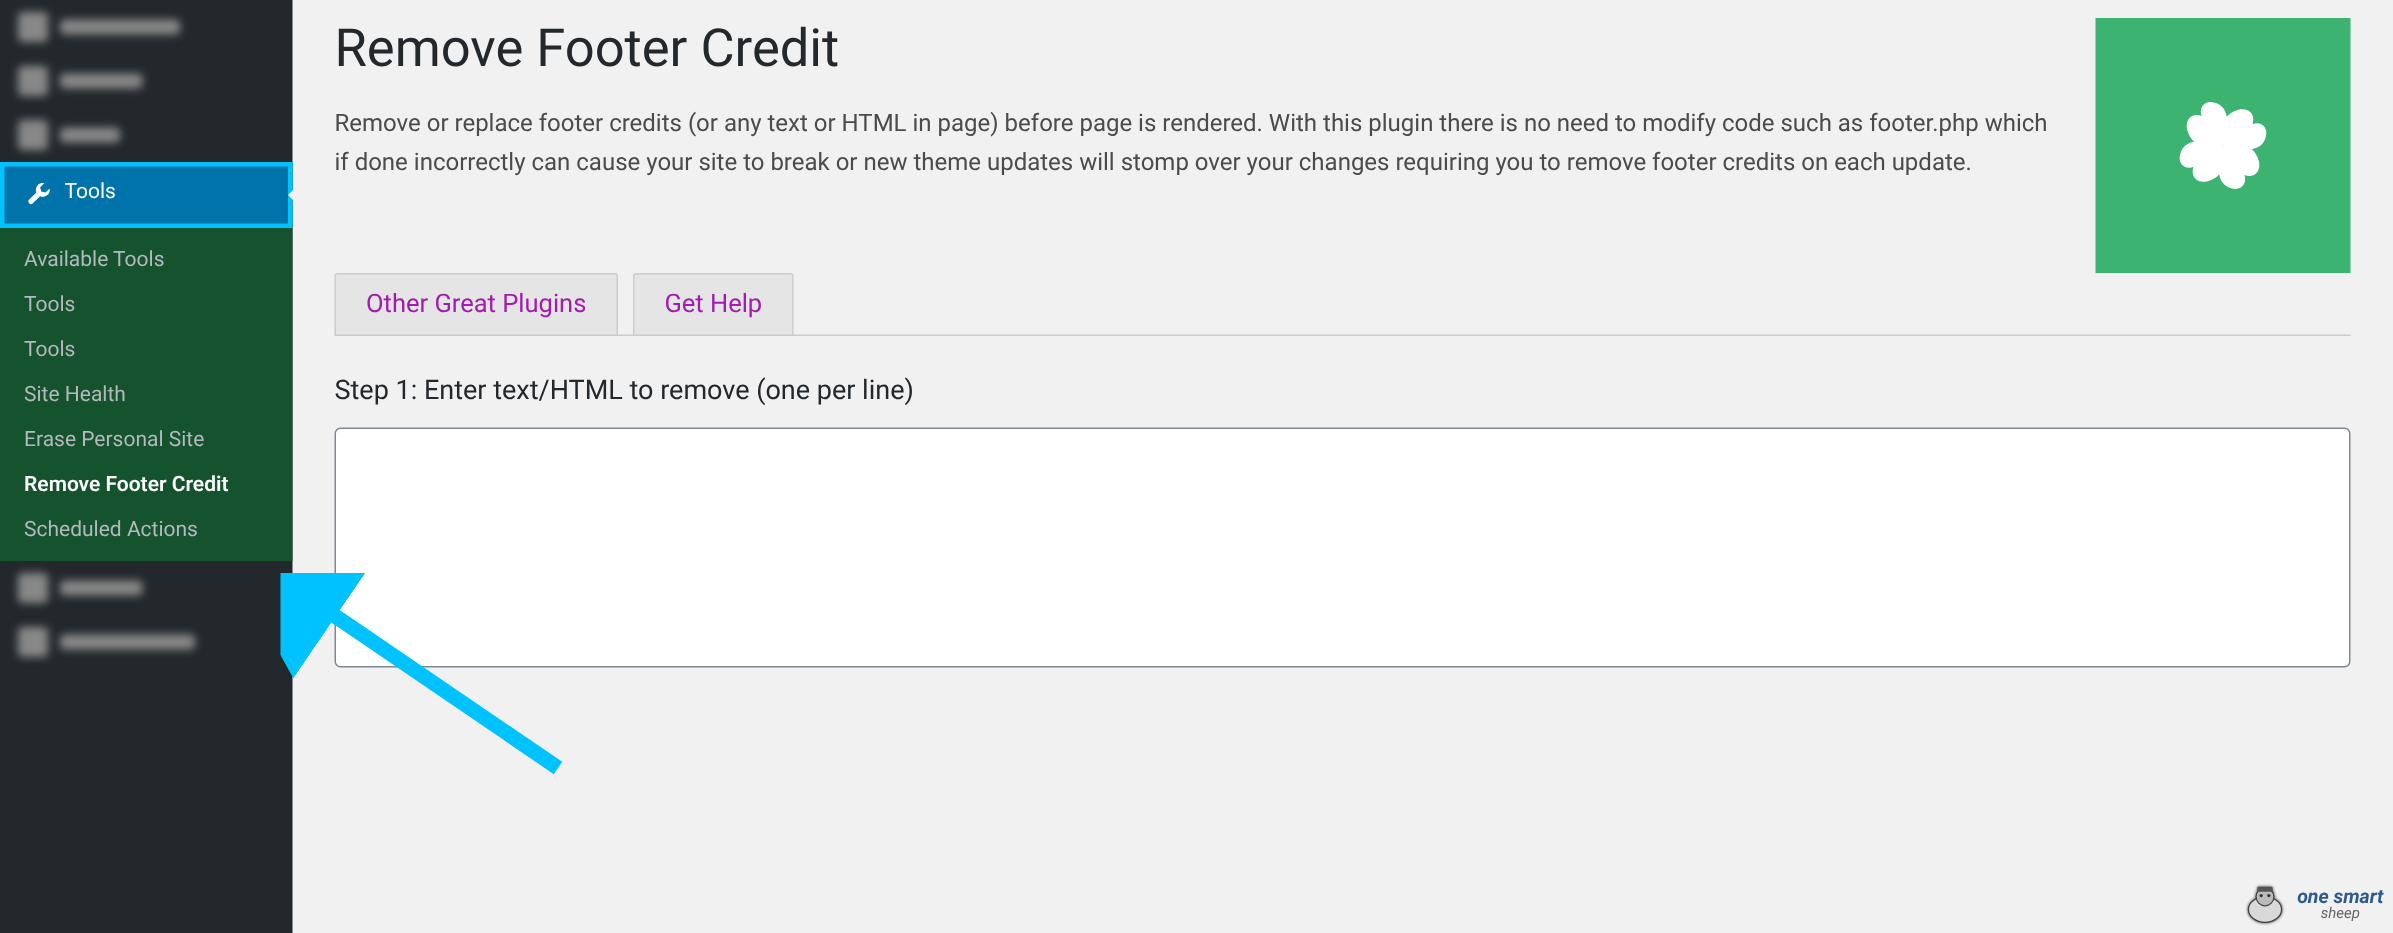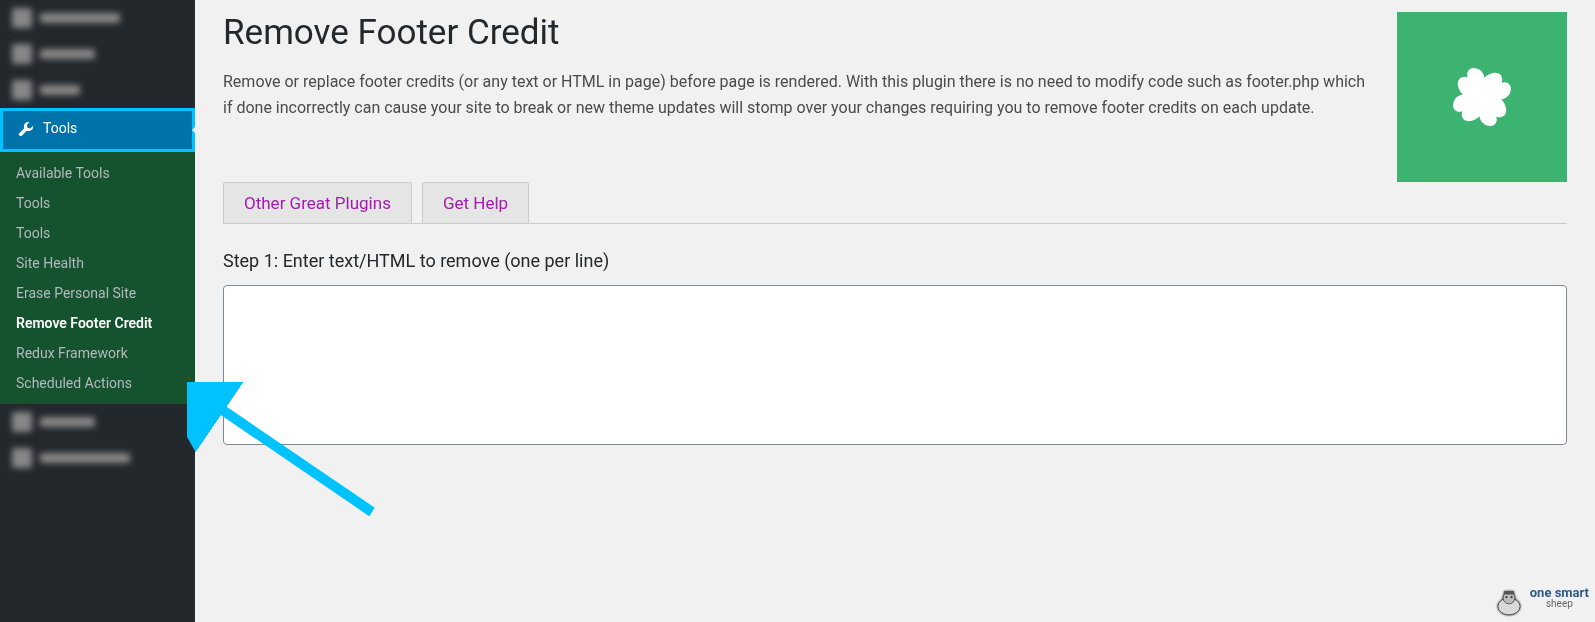--- a/index.html
+++ b/index.html
@@ -141,23 +141,24 @@
       background: #fff;
       font-size: 14px;
       padding: 8px;
       resize: none;
     }
     .watermark {
       position: absolute;
       right: 6px;
       bottom: 2px;
       font-size: 13px;
+      font-style: italic;
       color: #3a6fa6;
       display: flex;
-      align-items: flex-start;
+      align-items: center;
       gap: 4px;
     }
     .watermark-icon {
       filter: drop-shadow(0 0 1px #333);
     }
     .annotation-arrow {
       position: absolute;
       pointer-events: none;
       left: -8px;
       top: 382px;
@@ -189,21 +190,20 @@
     <span>Tools</span>
   </div>
 
   <div class="submenu">
     <div class="submenu-item">Available Tools</div>
     <div class="submenu-item">Tools</div>
     <div class="submenu-item">Tools</div>
     <div class="submenu-item">Site Health</div>
     <div class="submenu-item">Erase Personal Site</div>
     <div class="submenu-item active">Remove Footer Credit</div>
-    <div class="submenu-item">Redux Framework</div>
     <div class="submenu-item">Scheduled Actions</div>
   </div>
 
   <div class="blurred-item">
     <div class="blurred-icon"></div>
       <div class="blurred-text" style="width:55px"></div>
   </div>
   <div class="blurred-item">
     <div class="blurred-icon"></div>
       <div class="blurred-text" style="width:90px"></div>

